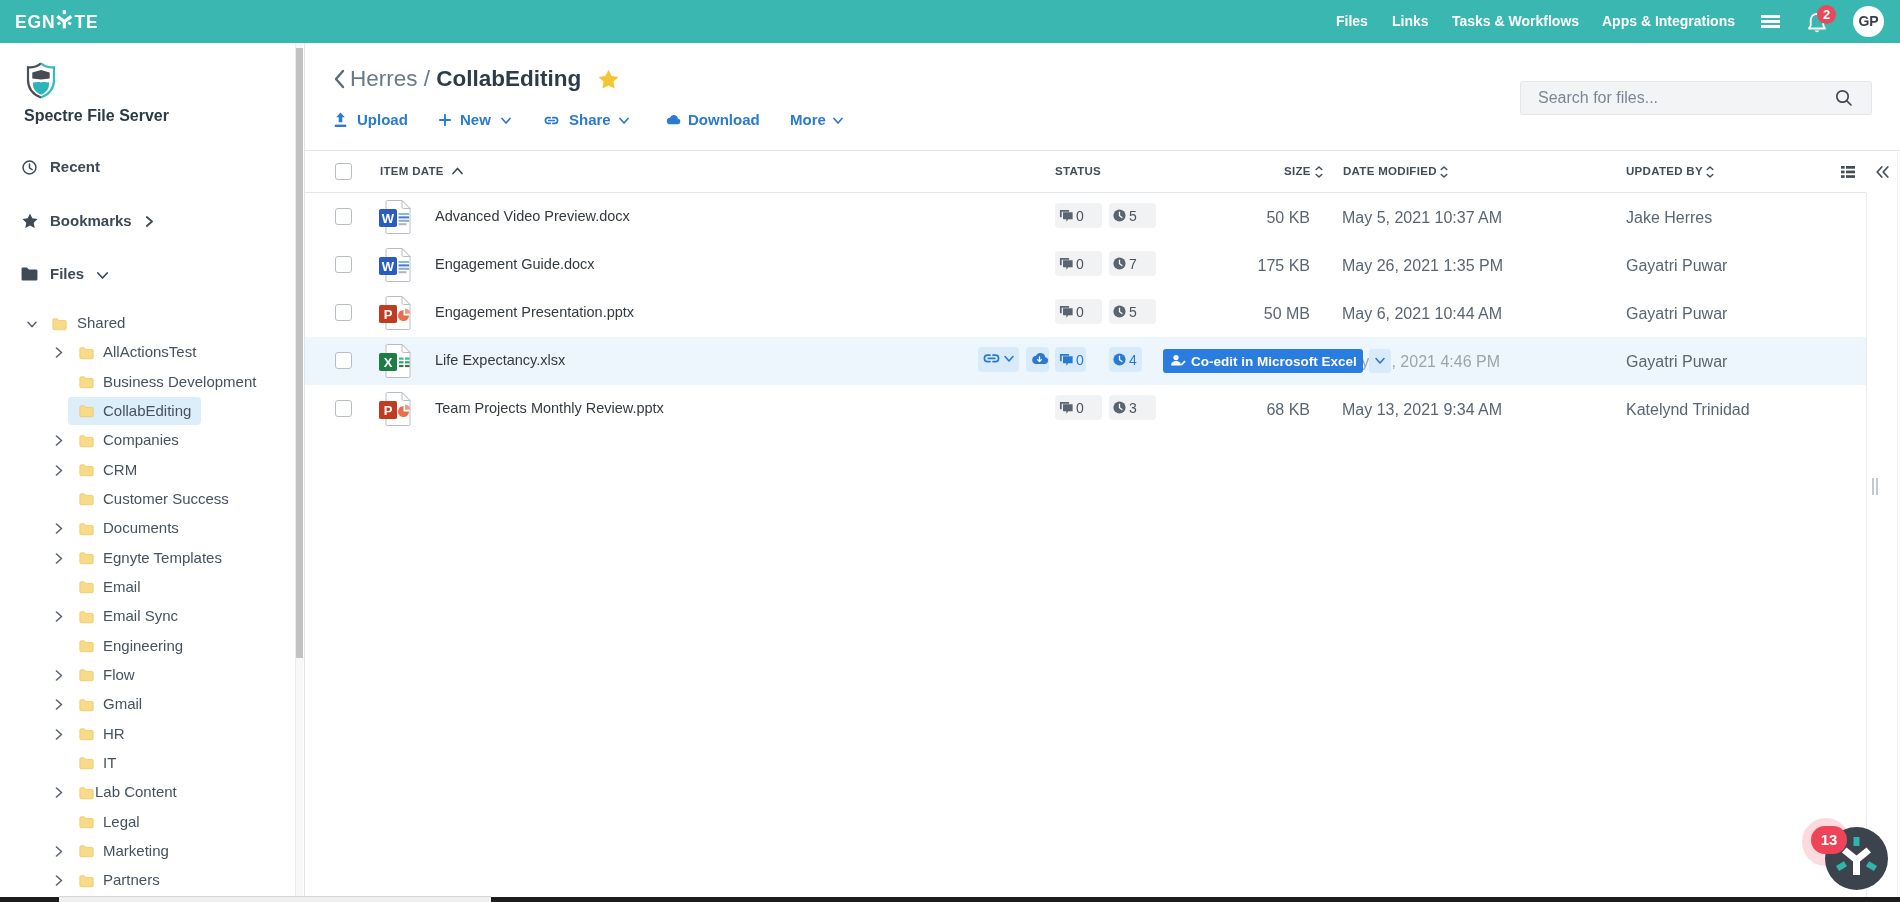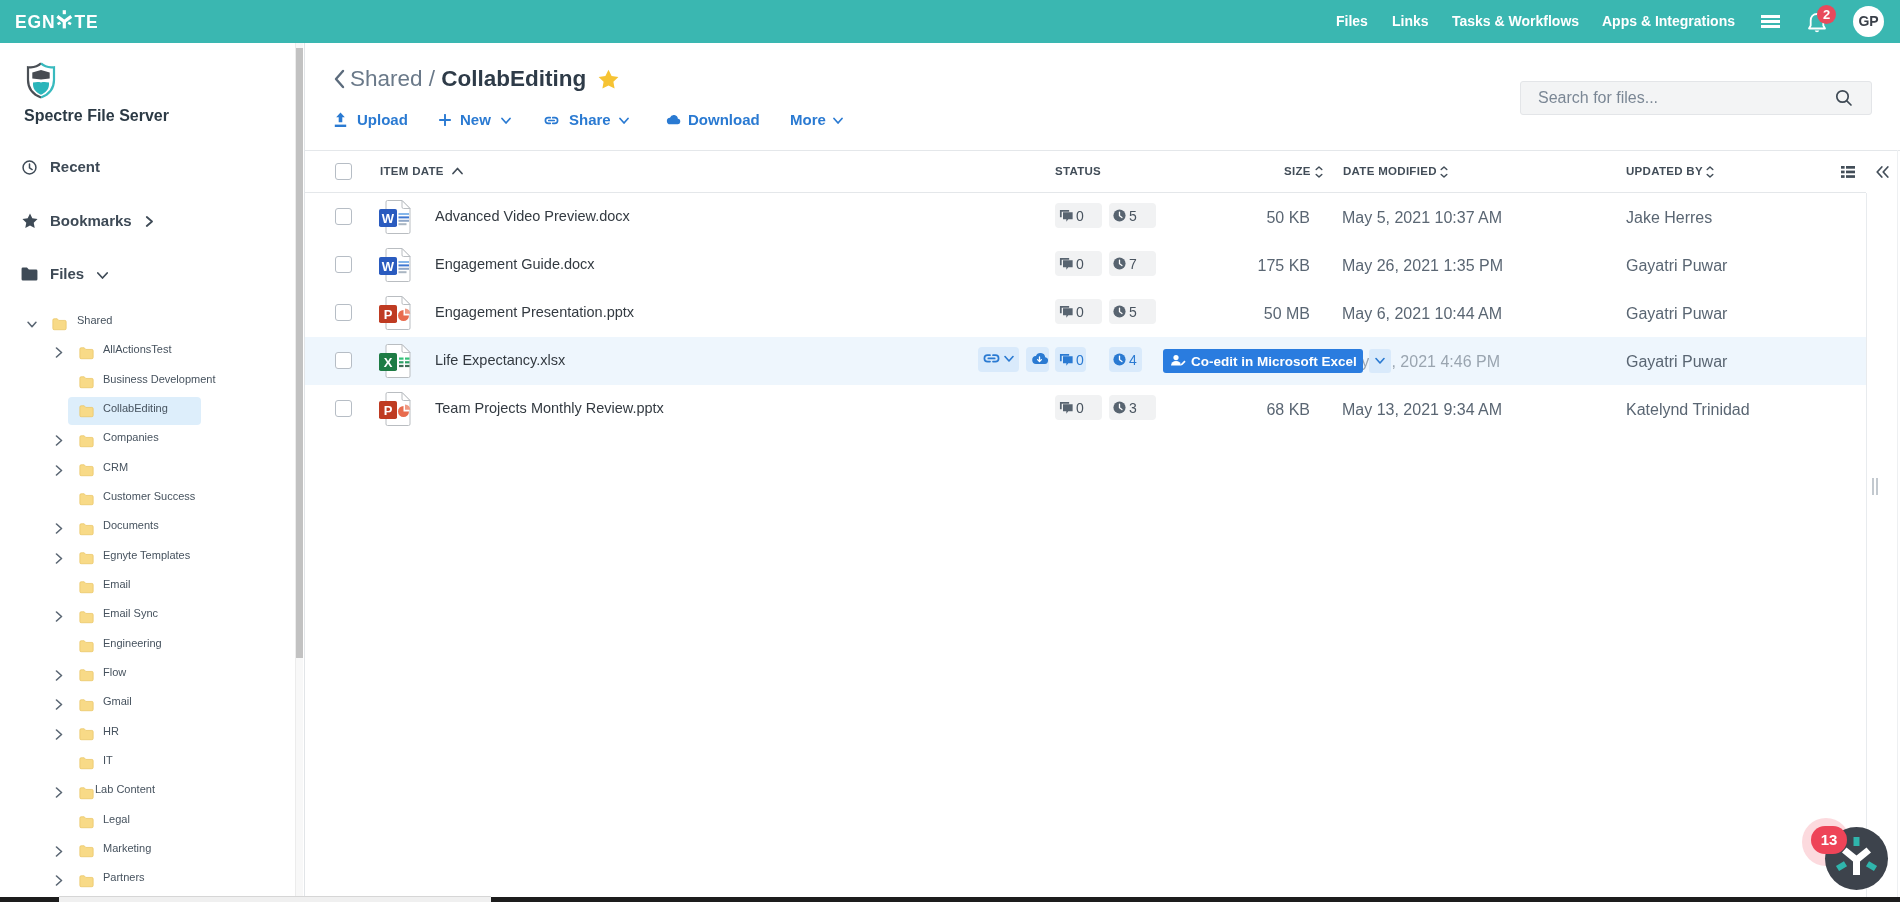--- a/index.html
+++ b/index.html
@@ -10,21 +10,21 @@
   
   #topbar { left:0; top:0; width:1900px; height:43px; background:#3ab7b1; }
   .navlink { position:absolute; top:0; height:43px; line-height:43px; color:#fff;
     font-size:14px; font-weight:700; }
   
   #sidebar { left:0; top:43px; width:304px; height:854px; background:#fff; }
   #sbdivider { left:304px; top:43px; width:1px; height:854px; background:#e2e5e8; }
   #sbtrack { left:295px; top:43px; width:8px; height:854px; background:#f8f8f8; border-left:1px solid #ececec; }
   #sbthumb { left:296px; top:48px; width:7px; height:610px; background:#c2c2c2; }
   .sbitem { position:absolute; left:50px; font-size:15px; font-weight:700; color:#3e4a56; }
-  .treelabel { position:absolute; font-size:11px; color:#46525e; white-space:nowrap; }
+  .treelabel { position:absolute; font-size:15px; color:#46525e; white-space:nowrap; }
   
   .bc-grey { color:#6a7989; font-size:22.5px; }
   .bc-dark { color:#2e3b48; font-size:22.5px; font-weight:700; }
   .tool { position:absolute; top:1px; color:#2a7ad2; font-size:15px; font-weight:700; }
   
   .hdr { position:absolute; top:150px; height:43px; line-height:43px; font-size:11.5px;
     font-weight:700; color:#424d58; letter-spacing:.3px; }
   .checkbox { position:absolute; width:17px; height:17px; border:1.5px solid #b6bdc5;
     border-radius:3px; background:#fff; }
   .cell { position:absolute; font-size:14.5px; color:#333a41; white-space:nowrap; }
@@ -314,21 +314,21 @@
     </div>
 <div class="treelabel" style="left:103px; top:871px;">Partners</div>
 </div>
 
 <div class="abs" style="left:333px; top:68px;">
   <svg width="13" height="22" viewBox="0 0 13 22">
       <path d="M10 3 L3 11 L10 19" fill="none" stroke="#5b6b7c" stroke-width="2.4" stroke-linecap="round" stroke-linejoin="round"></path>
     </svg>
 </div>
 <div class="abs" style="left:350px; top:66px; white-space:nowrap;">
-  <span class="bc-grey">Shared / </span><span class="bc-dark">CollabEditing</span>
+  <span class="bc-grey">Herres / </span><span class="bc-dark">CollabEditing</span>
 </div>
 <div class="abs" style="left:598px; top:69px;">
   <svg width="21" height="21" viewBox="0 0 21 21">
       <path d="M10.5 0.8 L13.6 7 L20.4 8 L15.4 12.8 L16.6 19.6 L10.5 16.4 L4.4 19.6 L5.6 12.8 L0.6 8 L7.4 7 Z" fill="#f6c333"></path>
     </svg>
 </div>
 
 <div class="abs" style="left:0px; top:110px;">
   <div class="abs" style="left:334px; top:2px;">
     <svg width="13" height="16" viewBox="0 0 13 16">

